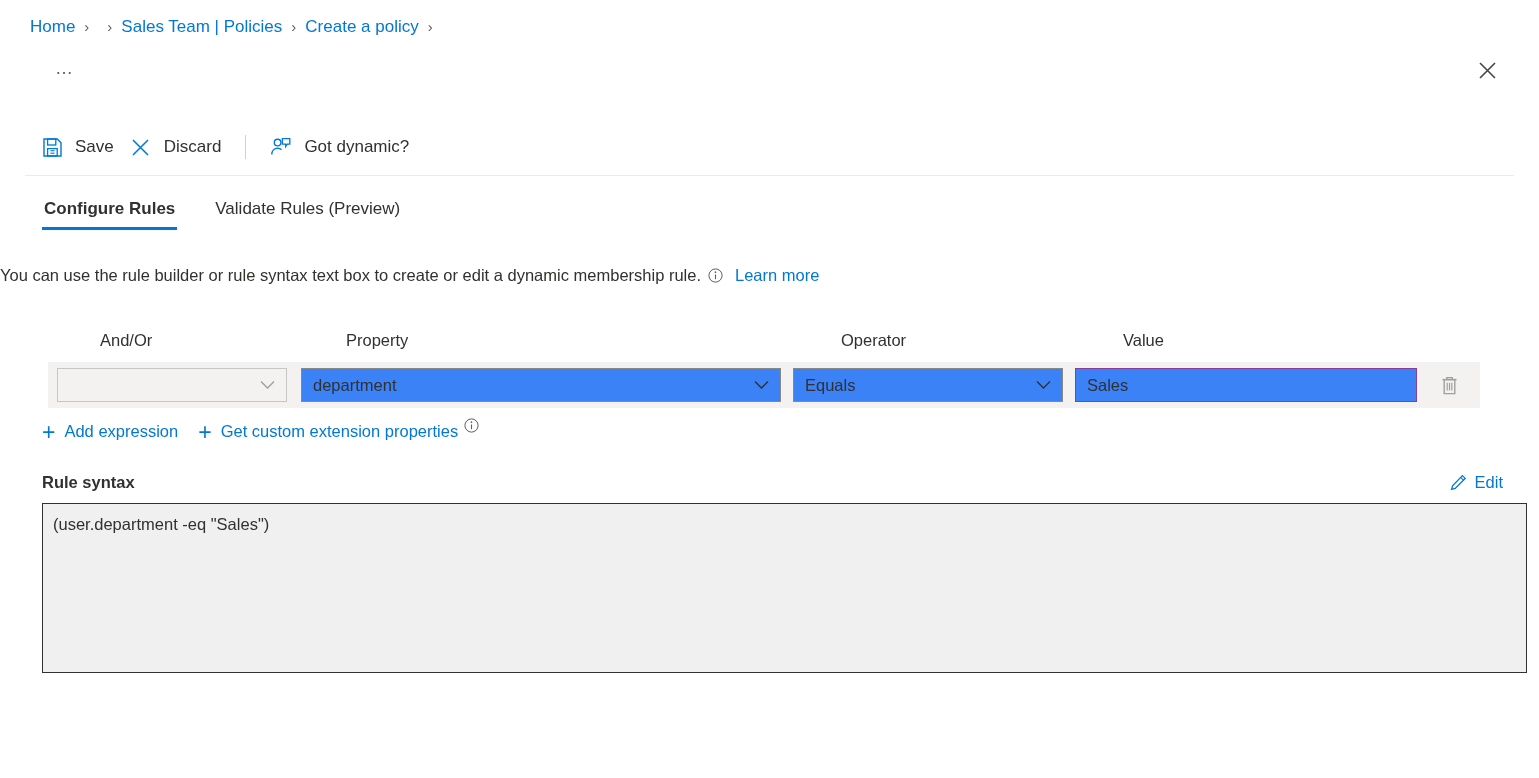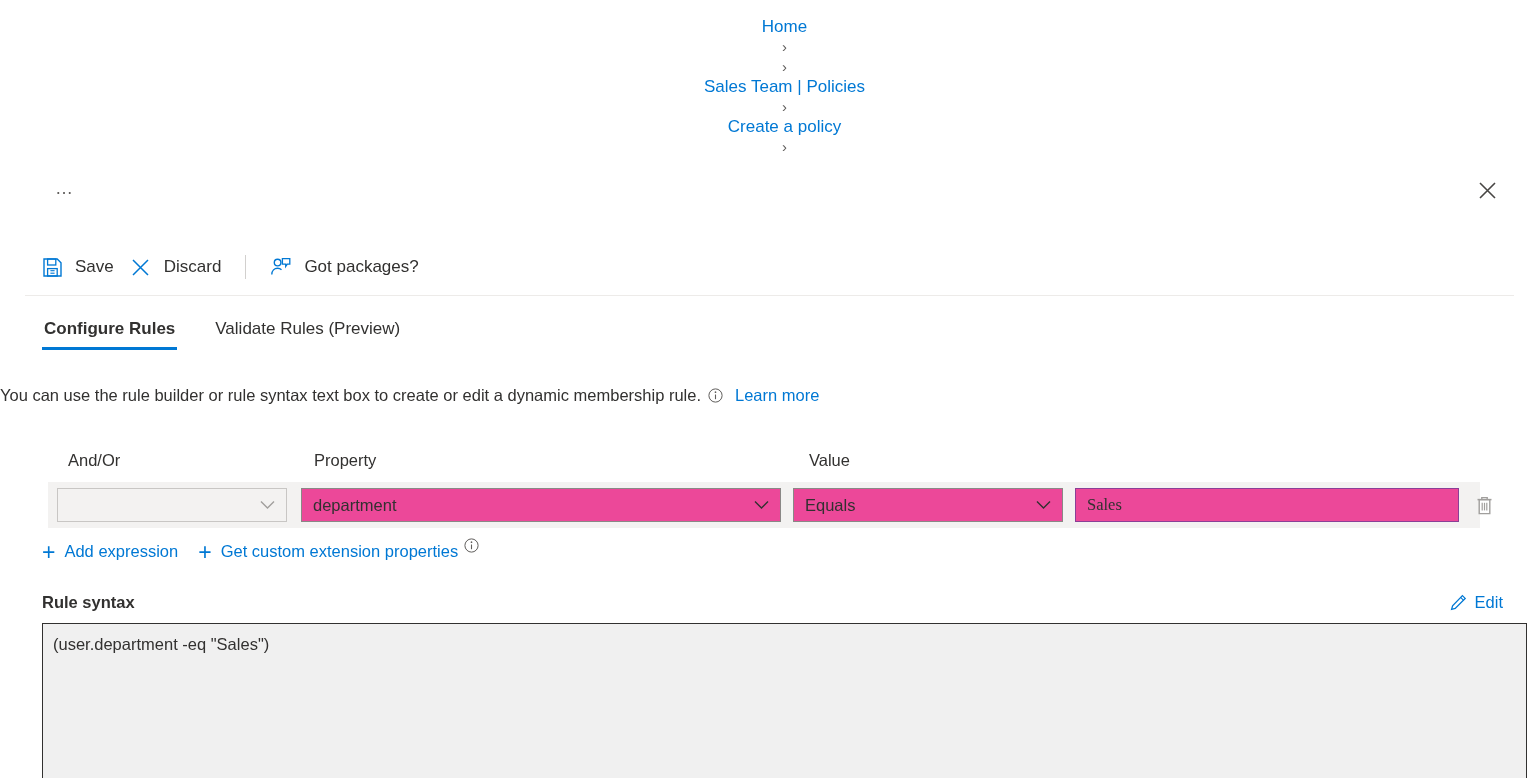--- a/index.html
+++ b/index.html
@@ -13,21 +13,20 @@
   }
 
   
   .breadcrumb {
     display: flex;
     align-items: center;
     padding: 17px 0 0 30px;
     font-size: 17px;
     line-height: 20px;
     white-space: nowrap;
-    flex-direction: column;
   }
   .crumb {
     color: #0078d4;
     cursor: pointer;
   }
   .crumb-sep {
     color: #605e5c;
     margin: 0 9px;
     font-size: 15px;
     font-weight: 300;
@@ -152,38 +151,39 @@
   }
 
   
   .grid-headers {
     display: flex;
     align-items: center;
     padding-left: 68px;
     margin-top: 46px;
     font-size: 16.5px;
     color: #323130;
+    margin-left: 32px;
   }
   .gh-andor { width: 246px; flex: none; }
   .gh-property { width: 495px; flex: none; }
   .gh-operator { width: 282px; flex: none; }
   .gh-value { width: 300px; flex: none; }
 
   .rule-row {
     display: flex;
     align-items: center;
     background: #f3f2f1;
     margin: 12px 0 0 48px;
     width: 1432px;
     height: 46px;
     padding: 0 9px;
   }
   .field {
     height: 34px;
-    background: #ec4899;
+    background: #3b82f6;
     border: 1px solid #8a8886;
     display: flex;
     align-items: center;
     padding: 0 0 0 11px;
     font-size: 16.5px;
     color: #323130;
     cursor: pointer;
     position: relative;
   }
   .field.disabled {
@@ -191,21 +191,21 @@
     border-color: #c8c6c4;
     color: #a19f9d;
     cursor: default;
   }
   .field.focused {
     border: 1px solid #8a3f96;
   }
   .field-andor { width: 230px; flex: none; margin-right: 14px; }
   .field-property { width: 480px; flex: none; margin-right: 12px; }
   .field-operator { width: 270px; flex: none; margin-right: 12px; }
-  .field-value { width: 384px; flex: none; margin-right: 12px; font-family: Liberation Serif, serif; }
+  .field-value { width: 342px; flex: none; margin-right: 12px; }
   .chev {
     position: absolute;
     right: 11px;
     top: 50%;
     transform: translateY(-50%);
     display: flex;
   }
   .delete-btn {
     width: 32px; height: 32px;
     display: flex; align-items: center; justify-content: center;
@@ -320,21 +320,21 @@
   <div class="cmd-sep"></div>
 
   <div class="cmd">
     <span class="cmd-icon">
       <svg width="22" height="22" viewBox="0 0 22 22" aria-hidden="true">
         <circle cx="7.6" cy="6.6" r="3.3" fill="none" stroke="#0078d4" stroke-width="1.4"></circle>
         <path d="M1.8 18.5 c0-3.9 2.6-6.2 5.8-6.2 c1.5 0 2.9 0.5 3.9 1.4" fill="none" stroke="#0078d4" stroke-width="1.4"></path>
         <path d="M12.4 2.6 h7.4 v5.6 h-2.5 l-1.6 2.3 v-2.3 h-3.3 Z" fill="none" stroke="#0078d4" stroke-width="1.3"></path>
       </svg>
     </span>
-    <span>Got packages?</span>
+    <span>Got dynamic?</span>
   </div>
 </div>
 
 <div class="divider-top"></div>
 
 <div class="tabs">
   <div class="tab active">Configure Rules</div>
   <div class="tab">Validate Rules (Preview)</div>
 </div>
 
@@ -346,20 +346,21 @@
       <circle cx="7.5" cy="4.2" r="0.85" fill="#605e5c"></circle>
       <line x1="7.5" y1="6.5" x2="7.5" y2="11.2" stroke="#605e5c" stroke-width="1.1"></line>
     </svg>
   </span>
   <span class="learn-more">Learn more</span>
 </div>
 
 <div class="grid-headers">
   <div class="gh-andor">And/Or</div>
   <div class="gh-property">Property</div>
+  <div class="gh-operator">Operator</div>
   <div class="gh-value">Value</div>
 </div>
 
 <div class="rule-row">
 
   <div class="field field-andor disabled">
     <span></span>
     <span class="chev">
       <svg width="15" height="9" viewBox="0 0 15 9" aria-hidden="true">
         <path d="M1 1 L7.5 7.6 L14 1" fill="none" stroke="#a19f9d" stroke-width="1.4"></path>

